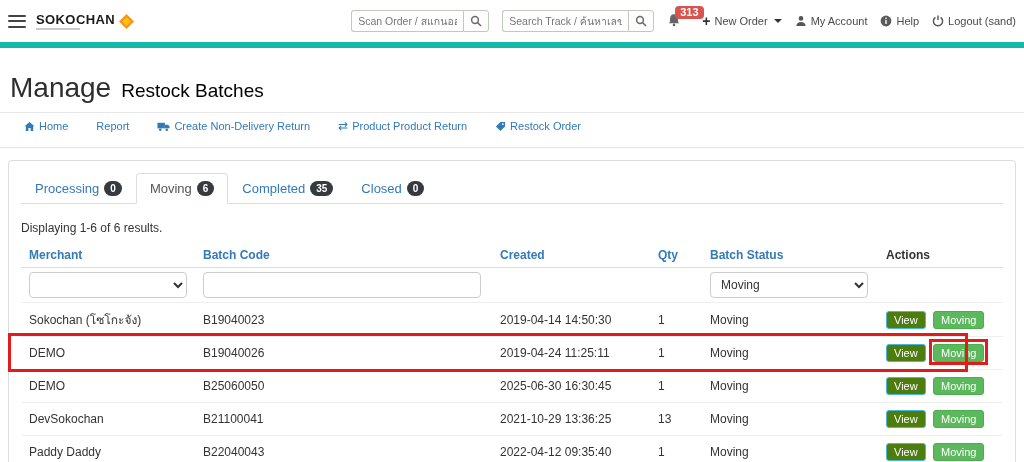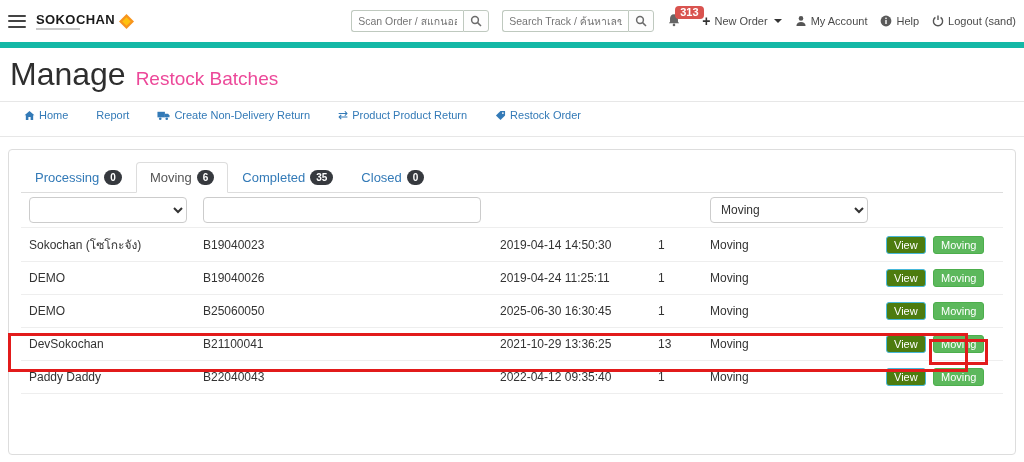--- a/index.html
+++ b/index.html
@@ -38,22 +38,22 @@
   .bell-badge {
     position:absolute; top:-7px; left:8px; background:#d9534f; color:#fff;
     font-size:11px; font-weight:bold; padding:1px 5px; border-radius:4px; line-height:11px;
   }
   .nav-item { display:flex; align-items:center; gap:4px; font-size:11px; color:#4a4a4a; cursor:pointer; white-space:nowrap; }
   .plus-glyph { font-size:14px; font-weight:bold; color:#333; line-height:10px; }
   .caret-down { width:0; height:0; border-left:4px solid transparent; border-right:4px solid transparent; border-top:4px solid #333; margin-left:2px; }
 
   
   .page-head { padding:8px 10px 0; display:flex; align-items:baseline; gap:10px; }
-  .page-title { font-size:32px; font-weight:500; color:#2e2e2e; }
-  .page-subtitle { font-size:19px; color:#ec4899; }
+  .page-title { font-size:28px; font-weight:500; color:#2e2e2e;margin-top:16px; }
+  .page-subtitle { font-size:19px; color:#000000; }
   hr.rule { border:none; border-top:1px solid #e7e7e7; margin:8px 0 0; }
 
   .quick-links { display:flex; align-items:center; gap:28px; padding:7px 24px; font-size:11px; }
   .quick-link { color:#337ab7; display:flex; align-items:center; gap:4px; cursor:pointer; }
   .swap-glyph { font-size:12px; line-height:10px; color:#337ab7; }
 
   
   .panel { margin:12px 8px 0; border:1px solid #ddd; border-radius:4px; padding:12px; background:#fff; min-height:306px; }
   .tabs { display:flex; border-bottom:1px solid #ddd; font-size:13px; }
   .tab { padding:7px 13px; margin-bottom:-1px; color:#337ab7; cursor:pointer; display:flex; align-items:center; gap:5px; border:1px solid transparent; border-radius:4px 4px 0 0; }
@@ -241,31 +241,40 @@
     <div class="tab">
       <span>Completed</span>
       <span class="badge">35</span>
     </div>
     <div class="tab">
       <span>Closed</span>
       <span class="badge">0</span>
     </div>
   </div>
 
+  <div class="summary">Displaying 1-6 of 6 results.</div>
 
   <table class="grid">
     <colgroup>
       <col style="width:169px">
         <col style="width:297px">
         <col style="width:158px">
       <col style="width:52px">
         <col style="width:176px">
         <col>
     </colgroup>
     <thead>
+      <tr>
+        <th>Merchant</th>
+        <th>Batch Code</th>
+        <th>Created</th>
+        <th>Qty</th>
+        <th>Batch Status</th>
+        <th class="static">Actions</th>
+      </tr>
       <tr class="filter-row">
         <td><select class="filter-select w-merchant"><option></option></select></td>
         <td><input class="filter-input w-batch" value="" style=""></td>
         <td></td>
         <td></td>
         <td><select class="filter-select w-status"><option>Moving</option></select></td>
         <td></td>
       </tr>
     </thead>
     <tbody>

